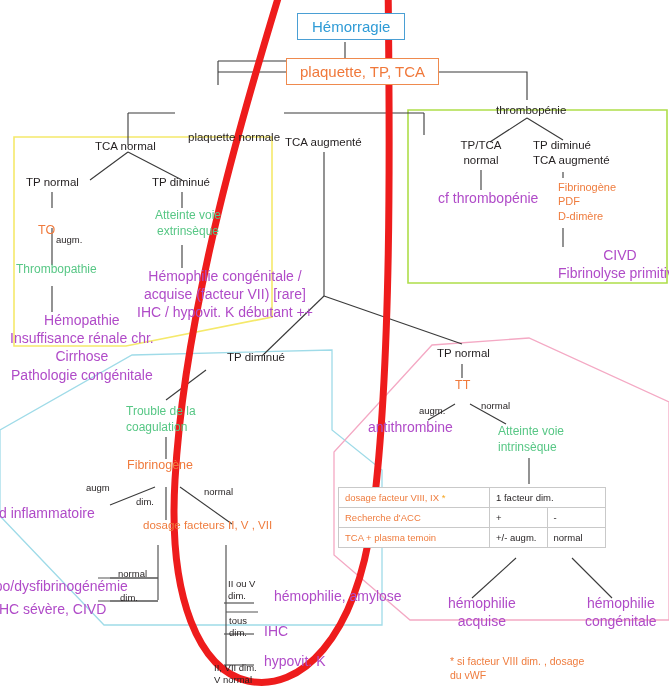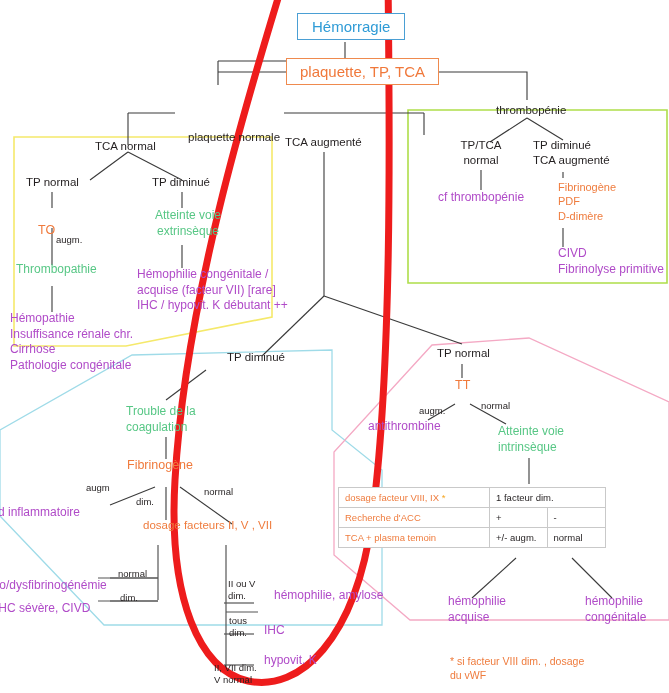--- a/index.html
+++ b/index.html
@@ -6,21 +6,21 @@
   body{width:669px;height:693px;position:relative;overflow:hidden;
        font-family:"Liberation Sans","DejaVu Sans",sans-serif;}
   #stage{position:absolute;left:0;top:0;width:669px;height:693px;}
   .node{position:absolute;white-space:nowrap;line-height:1.22;}
   .blk{position:absolute;line-height:1.3;}
   .ctr{text-align:center;}
 
   
   .t-black{color:#231f20;font-size:11.5px;}
   .t-black-s{color:#231f20;font-size:9.5px;}
-  .t-purple{color:#b04bc8;font-size:12px;}
+  .t-purple{color:#b04bc8;font-size:14px;text-align:center;}
   .t-orange{color:#f07a3c;font-size:12.5px;}
   .t-orange-s{color:#ef7c3e;font-size:10.5px;}
   .t-green{color:#57c785;font-size:12px;}
 
   
   .boxhead{position:absolute;border:1.3px solid #4a9fd4;color:#2e9bd6;
            font-size:15px;padding:4px 14px;background:#fff;}
   .boxhead2{position:absolute;border:1.3px solid #ef8a4e;color:#f0783a;
            font-size:15px;padding:4px 13px;background:#fff;}
 

